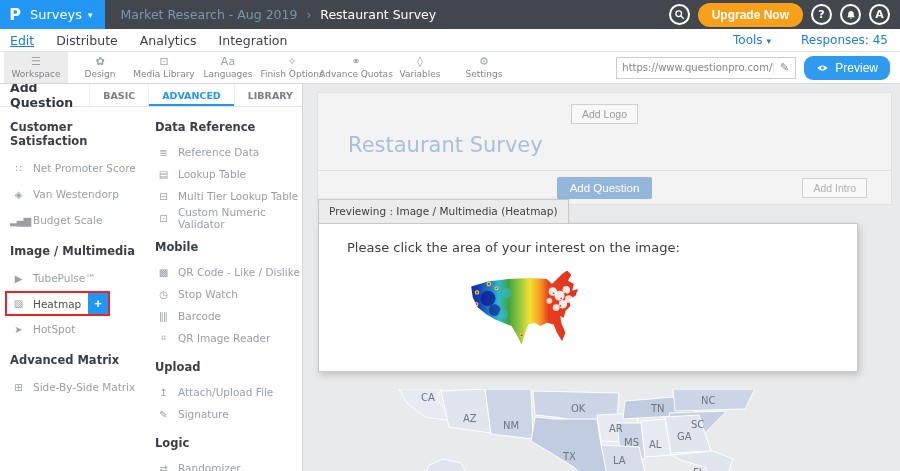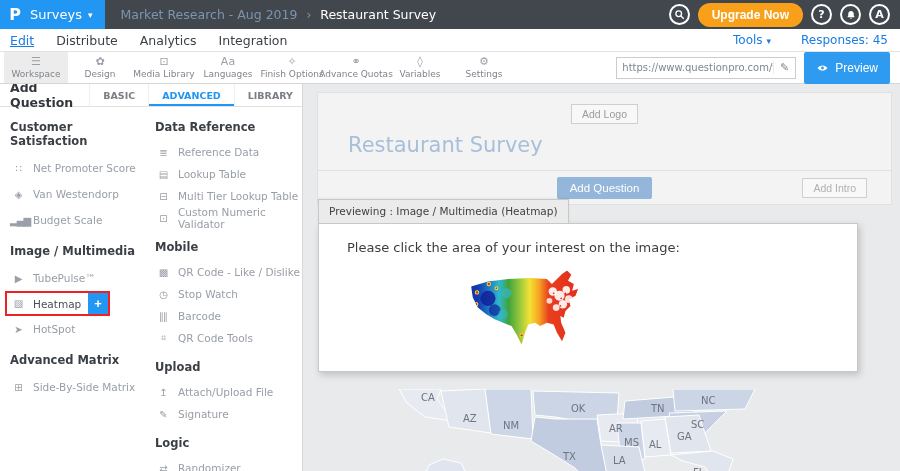--- a/index.html
+++ b/index.html
@@ -37,22 +37,22 @@
     display:flex; align-items:stretch; padding-left:4px; }
   .tb-item { width:64px; display:flex; flex-direction:column; align-items:center; justify-content:center; cursor:pointer; }
   .tb-item.active { background:#ececec; }
   .tb-icon { font-size:11px; color:#9aa0a8; line-height:12px; }
   .tb-label { font-size:9px; color:#80858c; margin-top:1px; white-space:nowrap; }
   .toolbar-right { margin-left:auto; display:flex; align-items:center; gap:8px; padding-right:10px; }
   .url-box { width:180px; height:22px; border:1px solid #ccc; background:#fff;
     display:flex; align-items:center; }
   .url-text { flex:1; font-size:10px; color:#7d8691; padding:0 5px; white-space:nowrap; overflow:hidden; }
   .pencil-icon { font-size:11px; color:#888; padding:0 6px; border-left:1px solid #eee; cursor:pointer; }
-  .preview-btn { background:#2e9bf0; color:#fff; font-size:12px; border:none; border-radius:2px;
-    height:32px; padding:0 12px; display:flex; align-items:center; gap:6px; }
+  .preview-btn { background:#2e9bf0; color:#fff; font-size:12px; border:none; border-radius:9px;
+    height:24px; padding:0 12px; display:flex; align-items:center; gap:6px; }
 
   
   .content { display:flex; height:387px; }
 
   
   .sidebar { width:303px; background:#fff; border-right:1px solid #d7d7d7; overflow:hidden; }
   .sb-header { height:23px; display:flex; align-items:stretch; border-bottom:1px solid #e2e2e2; }
   .sb-title { font-size:12.5px; font-weight:bold; color:#33373c; padding-left:10px; align-self:center; }
   .sb-tabs { margin-left:auto; display:flex;padding-left:16px; }
   .sb-tab { padding:0 13px; line-height:23px; font-size:9.5px; font-weight:bold; color:#7a7f86;
@@ -275,21 +275,21 @@
             <div class="sb-item">
               <span class="sb-icon">◷</span>
               <span class="sb-label">Stop Watch</span>
             </div>
             <div class="sb-item">
               <span class="sb-icon">∥∥</span>
               <span class="sb-label">Barcode</span>
             </div>
             <div class="sb-item">
               <span class="sb-icon">⌗</span>
-              <span class="sb-label">QR Code Tools</span>
+              <span class="sb-label">QR Image Reader</span>
             </div>
           </div>
           <div class="sb-section">
             <div class="sb-head">Upload</div>
             <div class="sb-item">
               <span class="sb-icon">↥</span>
               <span class="sb-label">Attach/Upload File</span>
             </div>
             <div class="sb-item">
               <span class="sb-icon">✎</span>

